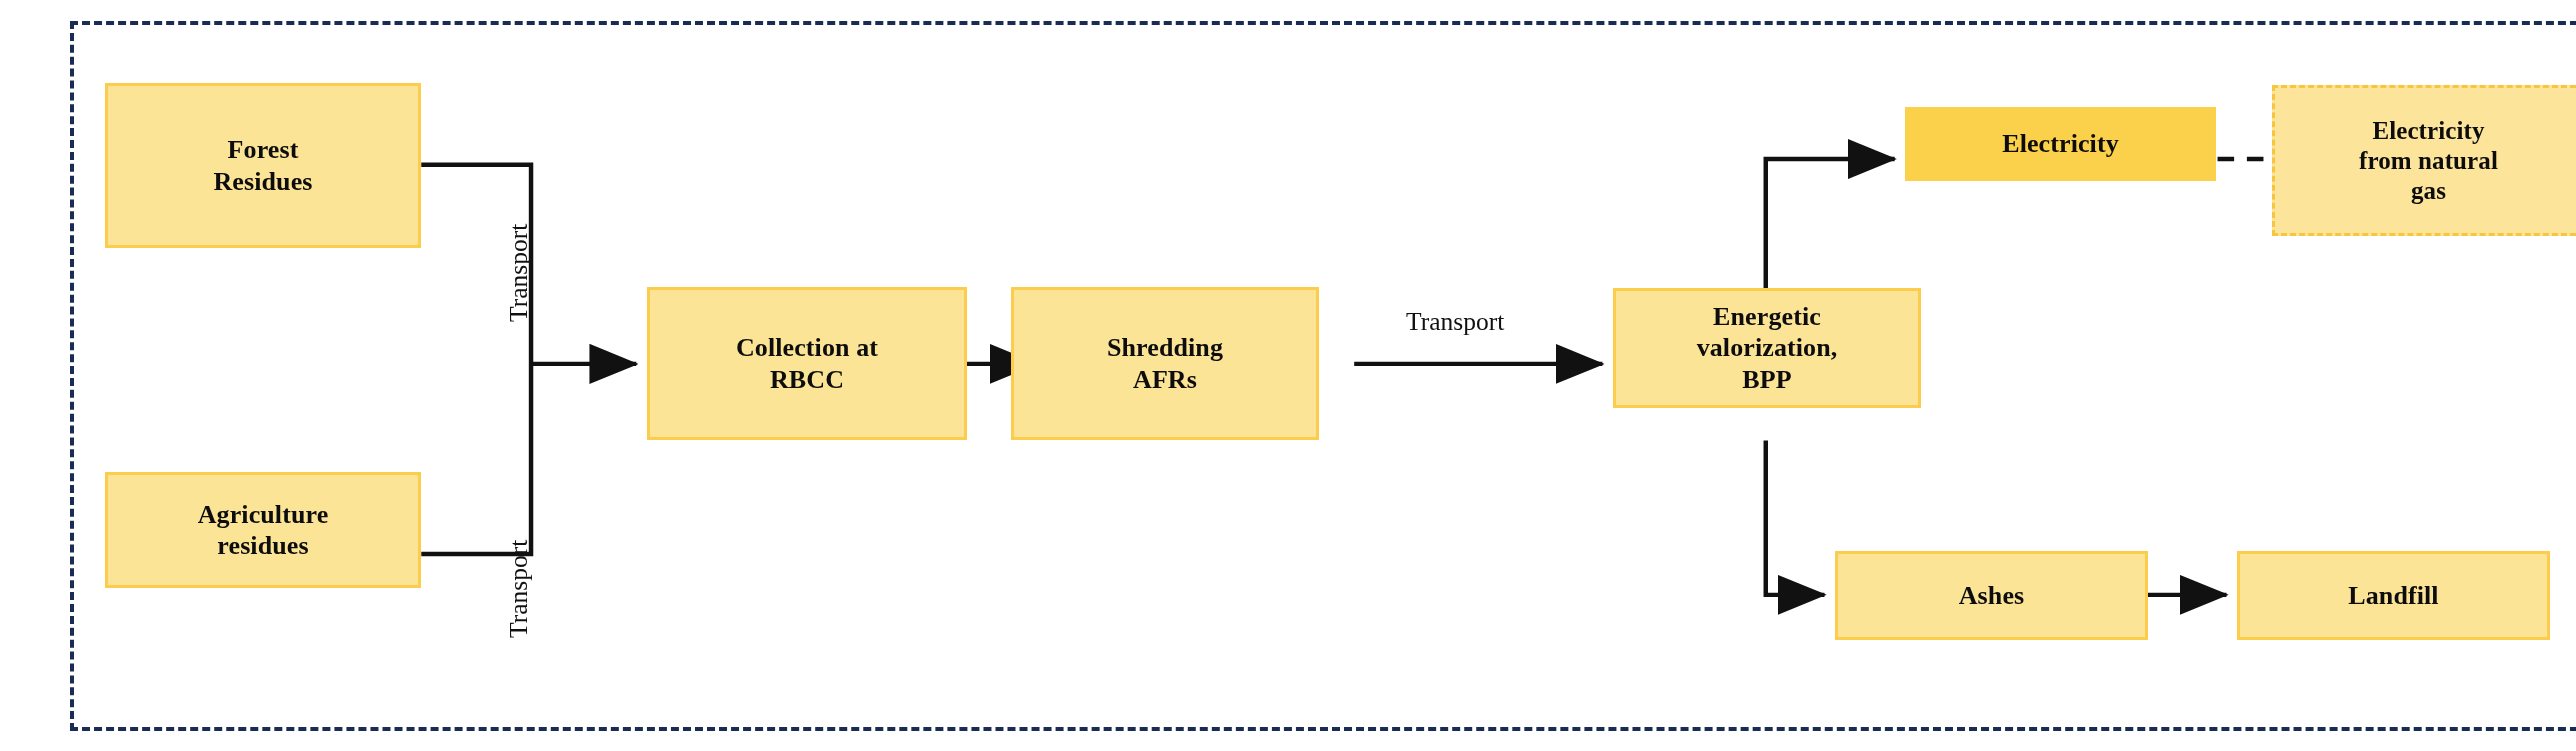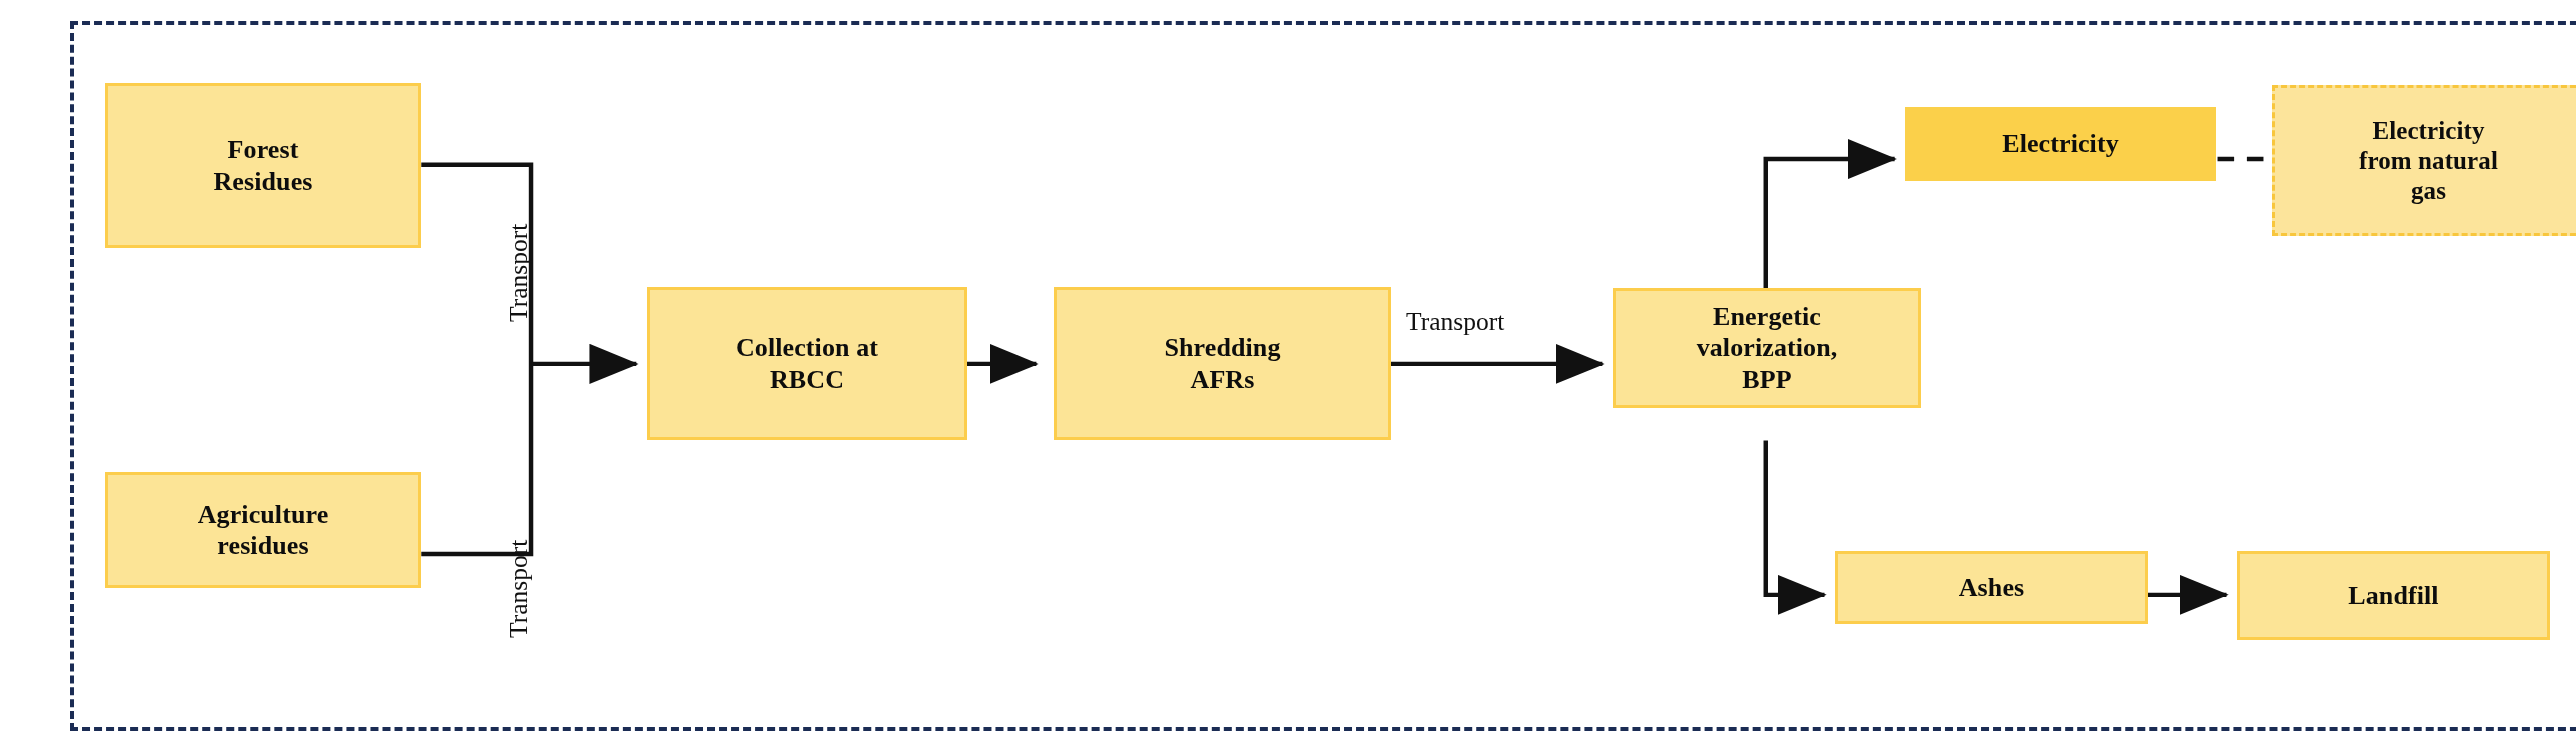--- a/index.html
+++ b/index.html
@@ -107,42 +107,42 @@
   <div class="node" style="left:57px; top:472px; width:316px; height:116px;text-align:center;">
     <span class="lbl">Agriculture
 residues</span>
   </div>
 
   <div class="node" style="left:599px; top:287px; width:320px; height:153px;">
     <span class="lbl">Collection at
 RBCC</span>
   </div>
 
-  <div class="node" style="left:1006px; top:287px; width:337px; height:153px;">
+  <div class="node" style="left:963px; top:287px; width:308px; height:153px;">
     <span class="lbl">Shredding
 AFRs</span>
   </div>
 
   <div class="node" style="left:1565px; top:288px; width:308px; height:120px;">
     <span class="lbl">Energetic
 valorization,
 BPP</span>
   </div>
 
   <div class="node dark" style="left:1857px; top:107px; width:311px; height:74px;">
     <span class="lbl">Electricity</span>
   </div>
 
   <div class="node dashed" style="left:2224px; top:85px; width:313px; height:151px; font-size:25px;">
     <span class="lbl">Electricity
 from natural
 gas</span>
   </div>
 
-  <div class="node" style="left:1787px; top:551px; width:313px; height:73px;">
+  <div class="node" style="left:1787px; top:551px; width:313px; height:89px;">
     <span class="lbl">Ashes</span>
   </div>
 
   <div class="node" style="left:2189px; top:551px; width:313px; height:89px;font-family:Liberation Serif, serif;">
     <span class="lbl">Landfill</span>
   </div>
 
   <div class="edge-label vertical" style="left:458px; top:322px;">Transport</div>
 
   <div class="edge-label vertical" style="left:458px; top:638px;">Transport</div>

